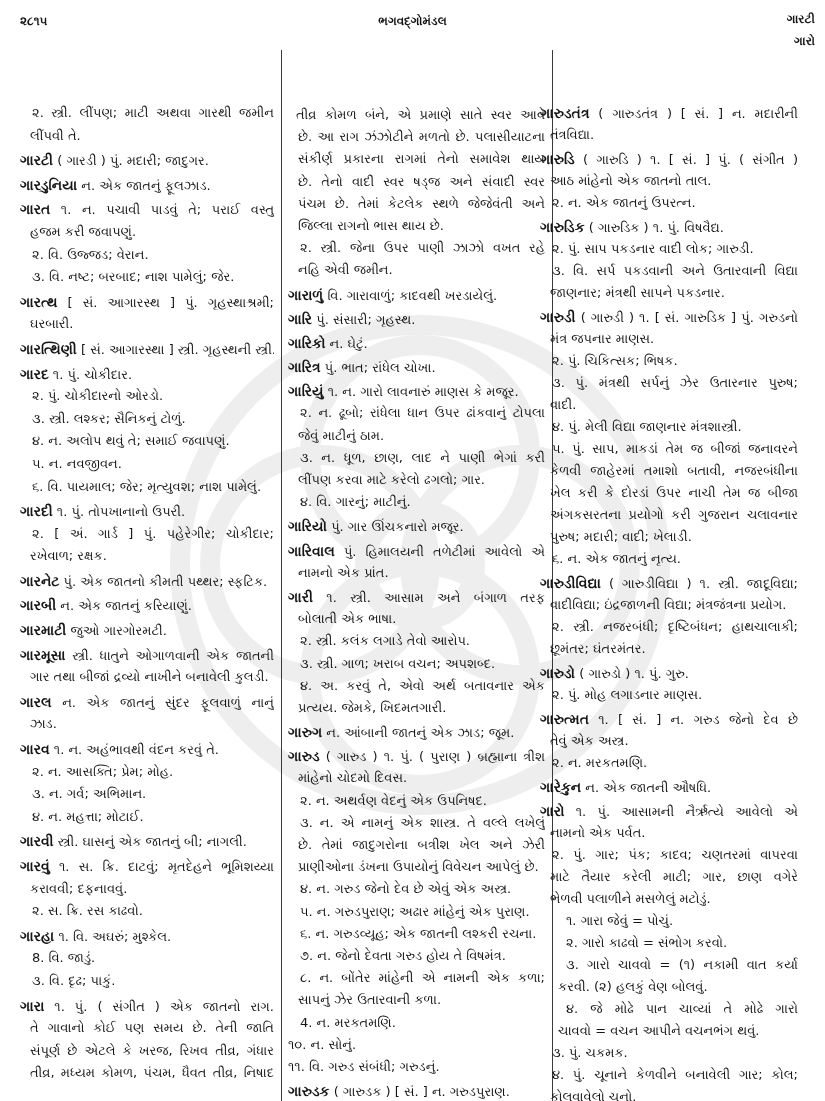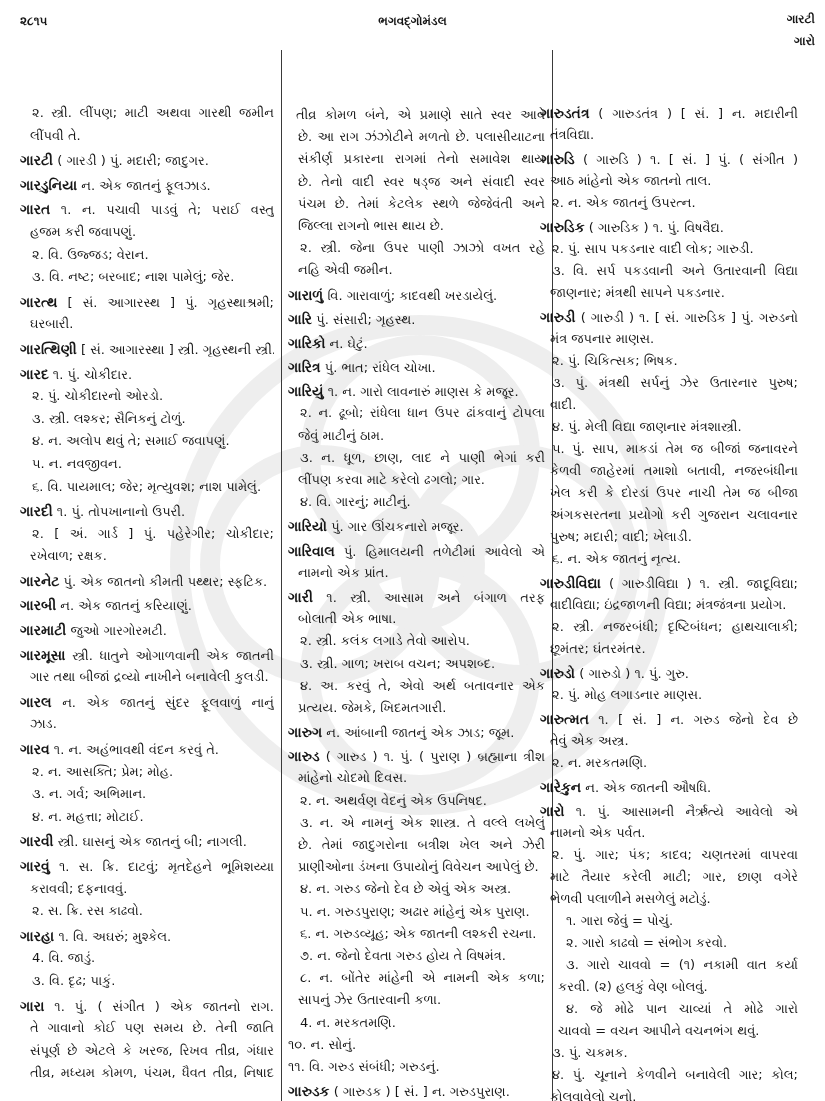--- a/index.html
+++ b/index.html
@@ -147,21 +147,21 @@
     <div class="ln j"><b class="hw">ગારવું</b> <span>૧. સ. ક્રિ. દાટવું; મૃતદેહને ભૂમિશય્યા</span></div>
     <div class="ln c">કરાવવી; દફનાવવું.</div>
   </div>
   <div class="e">
       <div class="ln s1">૨. સ. ક્રિ. રસ કાઢવો.</div>
     </div>
   <div class="e hd">
     <div class="ln"><b class="hw">ગારહા</b> <span>૧. વિ. અઘરું; મુશ્કેલ.</span></div>
   </div>
   <div class="e">
-      <div class="ln s1">4. વિ. જાડું.</div>
+      <div class="ln s1">8. વિ. જાડું.</div>
     </div>
   <div class="e">
       <div class="ln s1">૩. વિ. દૃઢ; પાકું.</div>
     </div>
   <div class="e hd">
     <div class="ln j"><b class="hw">ગારા</b> <span>૧. પું. ( સંગીત ) એક જાતનો રાગ.</span></div>
     <div class="ln c j">તે ગાવાનો કોઈ પણ સમય છે. તેની જાતિ</div>
     <div class="ln c j">સંપૂર્ણ છે એટલે કે ખરજ, રિખવ તીવ્ર, ગંધાર</div>
     <div class="ln c j">તીવ્ર, મધ્યમ કોમળ, પંચમ, ધૈવત તીવ્ર, નિષાદ</div>
   </div>

